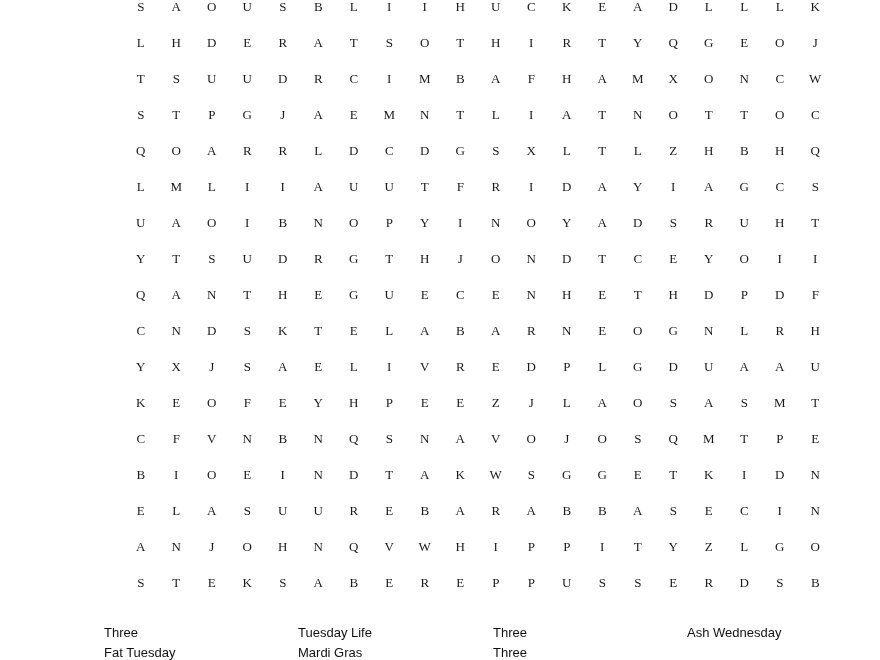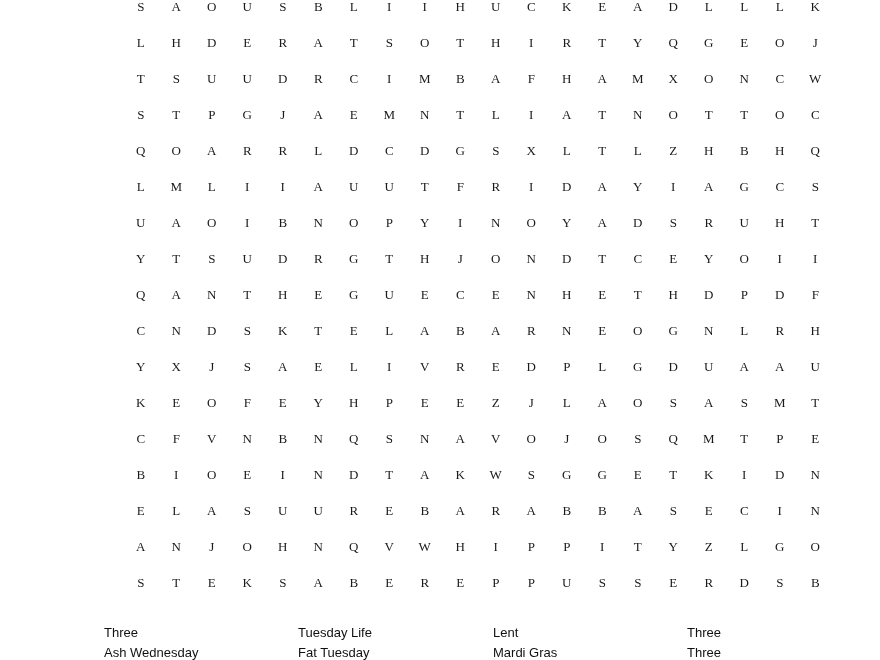--- a/index.html
+++ b/index.html
@@ -396,19 +396,18 @@
       <div class="cell">R</div>
       <div class="cell">D</div>
       <div class="cell">S</div>
       <div class="cell">B</div>
     </div>
   </div>
 
 <div class="wordlist">
   <div class="word">Three</div>
   <div class="word">Tuesday Life</div>
-  <div class="word">Lent</div>
   <div class="word">Three</div>
   <div class="word">Ash Wednesday</div>
   <div class="word">Fat Tuesday</div>
   <div class="word">Mardi Gras</div>
   <div class="word">Three</div>
 </div>
 
 </body></html>

